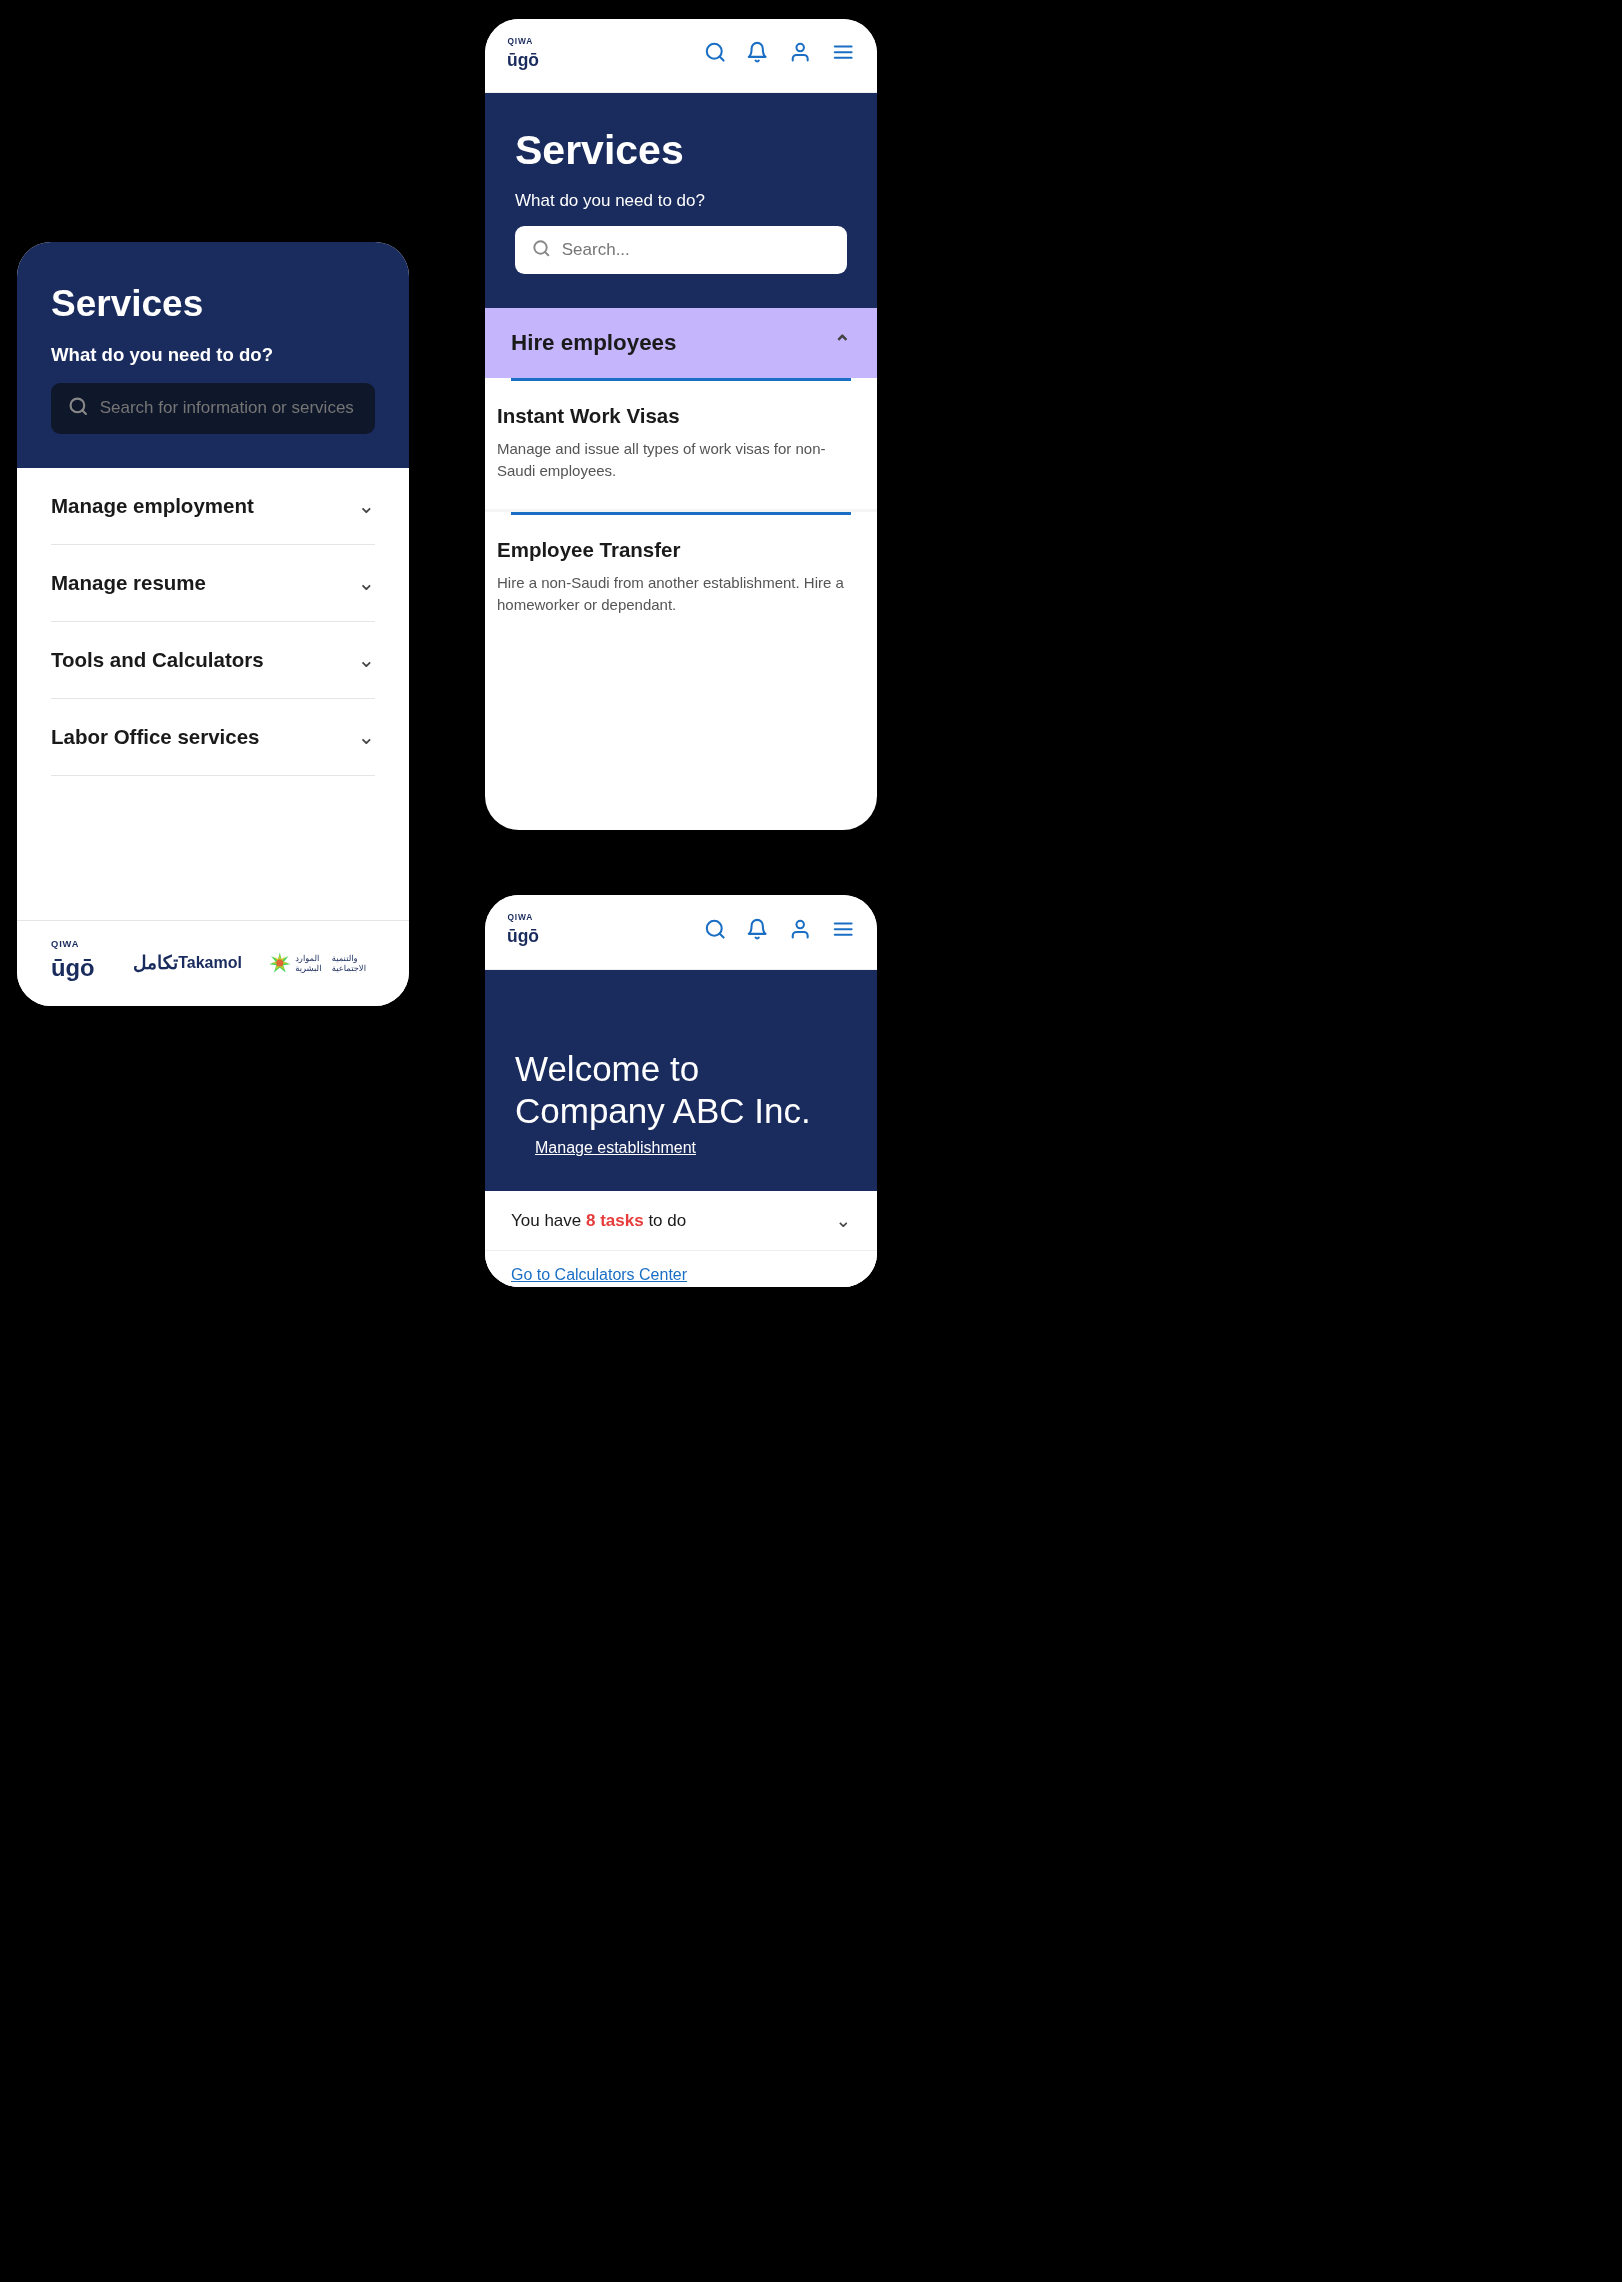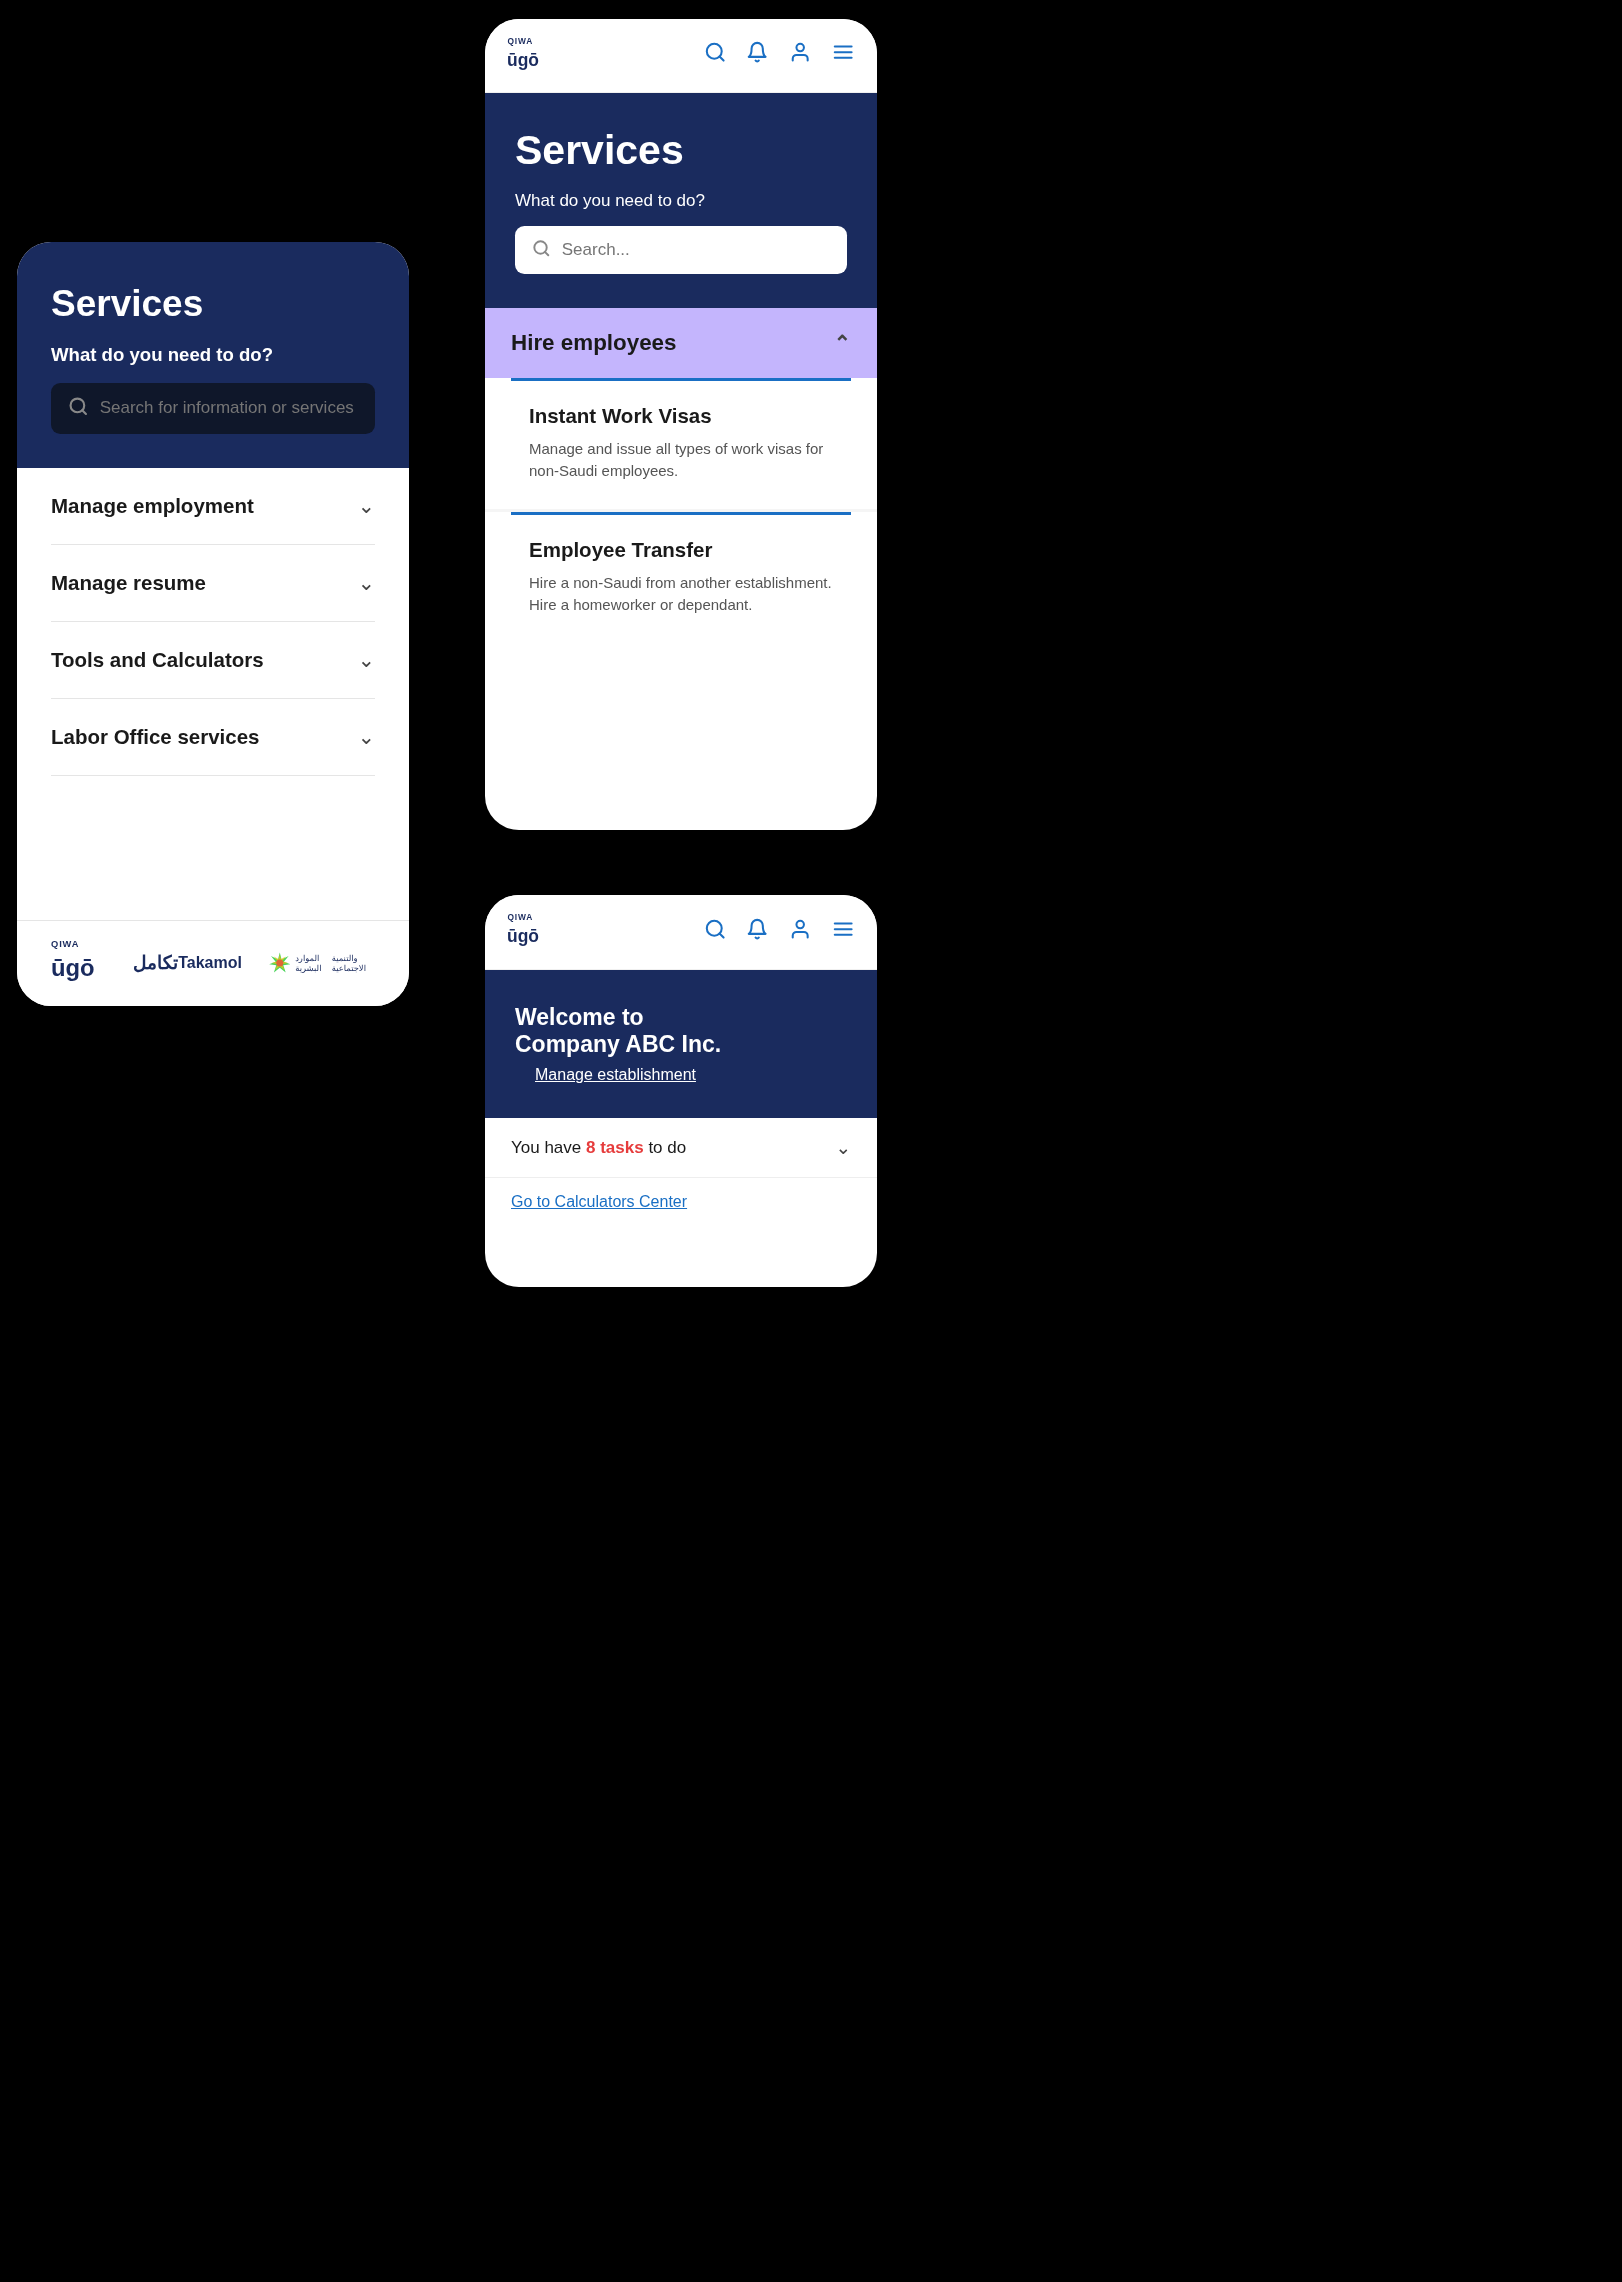--- a/index.html
+++ b/index.html
@@ -206,21 +206,21 @@
       font-weight: 700;
       color: #1a1a1a;
     }
     .hire-employees-header .chevron-up {
       font-size: 20.5px;
       color: #444;
     }
     .service-card {
       background: #fff;
       margin: 0 0 2.8px 0;
-      padding: 26px 26px 26px 44px;
+      padding: 26px 26px 26px 12px;
       position: relative;
     }
     .service-card::before {
       content: '';
       position: absolute;
       top: 0;
       left: 26px;
       right: 26px;
       height: 2.8px;
       background: #1a6fc4;
@@ -256,24 +256,25 @@
       justify-content: space-between;
       padding: 17px 22.4px;
       border-bottom: 0.9px solid #f0f0f0;
     }
     .phone-right-bottom .hero {
       background: #1a2b5e;
       padding: 34px 30px 34px 30px;
     }
     .phone-right-bottom .hero h1 {
       color: #fff;
-      font-size: 23px;
-      font-weight: 700;
+      font-size: 35px;
+      font-weight: 400;
       margin-bottom: 7.5px;
       line-height: 1.2;
+      margin-top: 44px;
     }
     .phone-right-bottom .hero .manage-link {
       color: #fff;
       font-size: 16px;
       text-decoration: underline;
       cursor: pointer;
       margin-left: 20px;
     }
     .phone-right-bottom .tasks-section {
       background: #f5f5f5;

